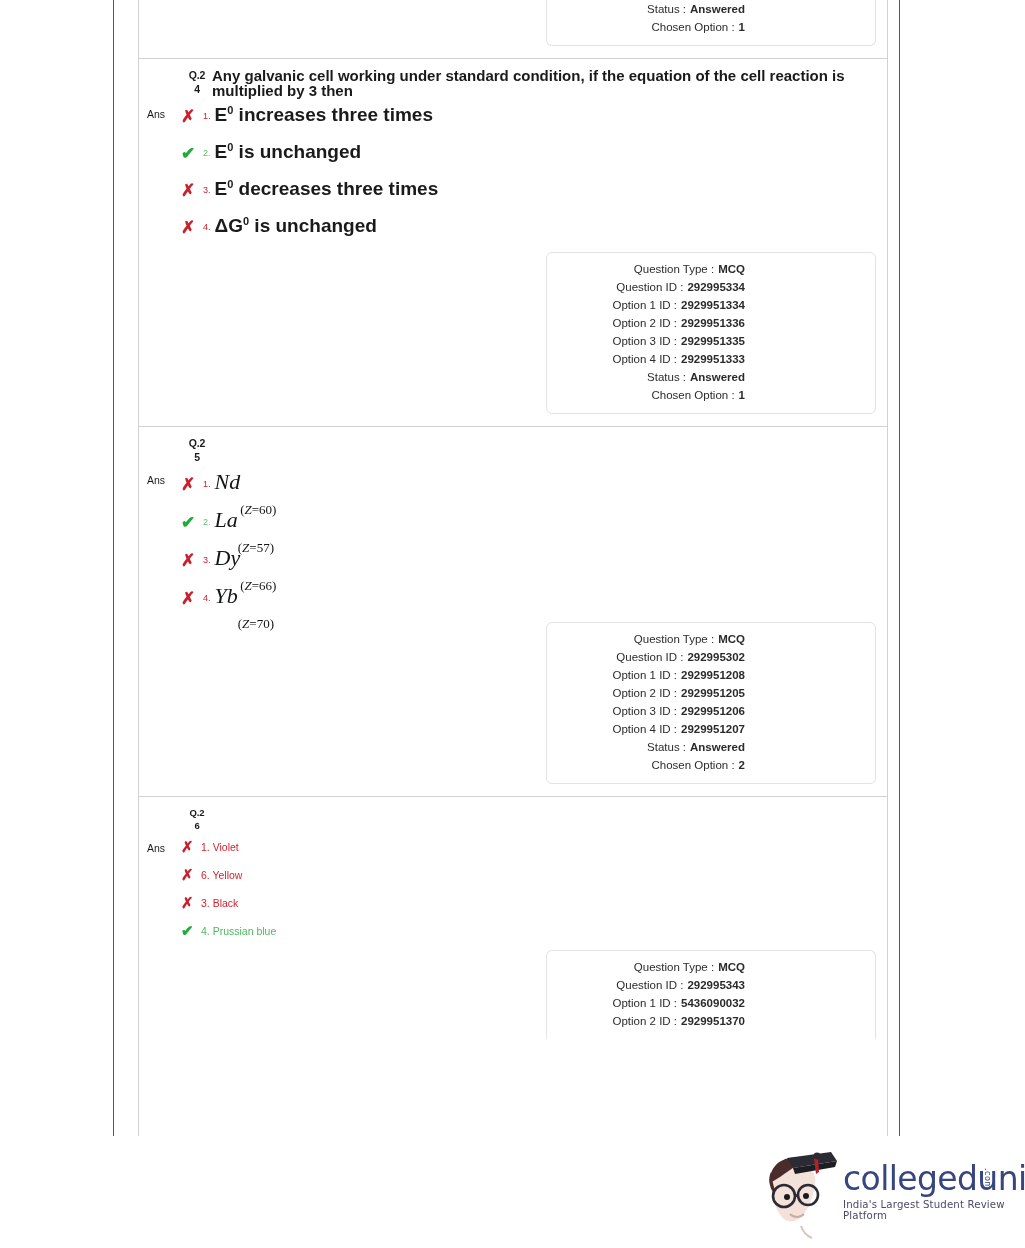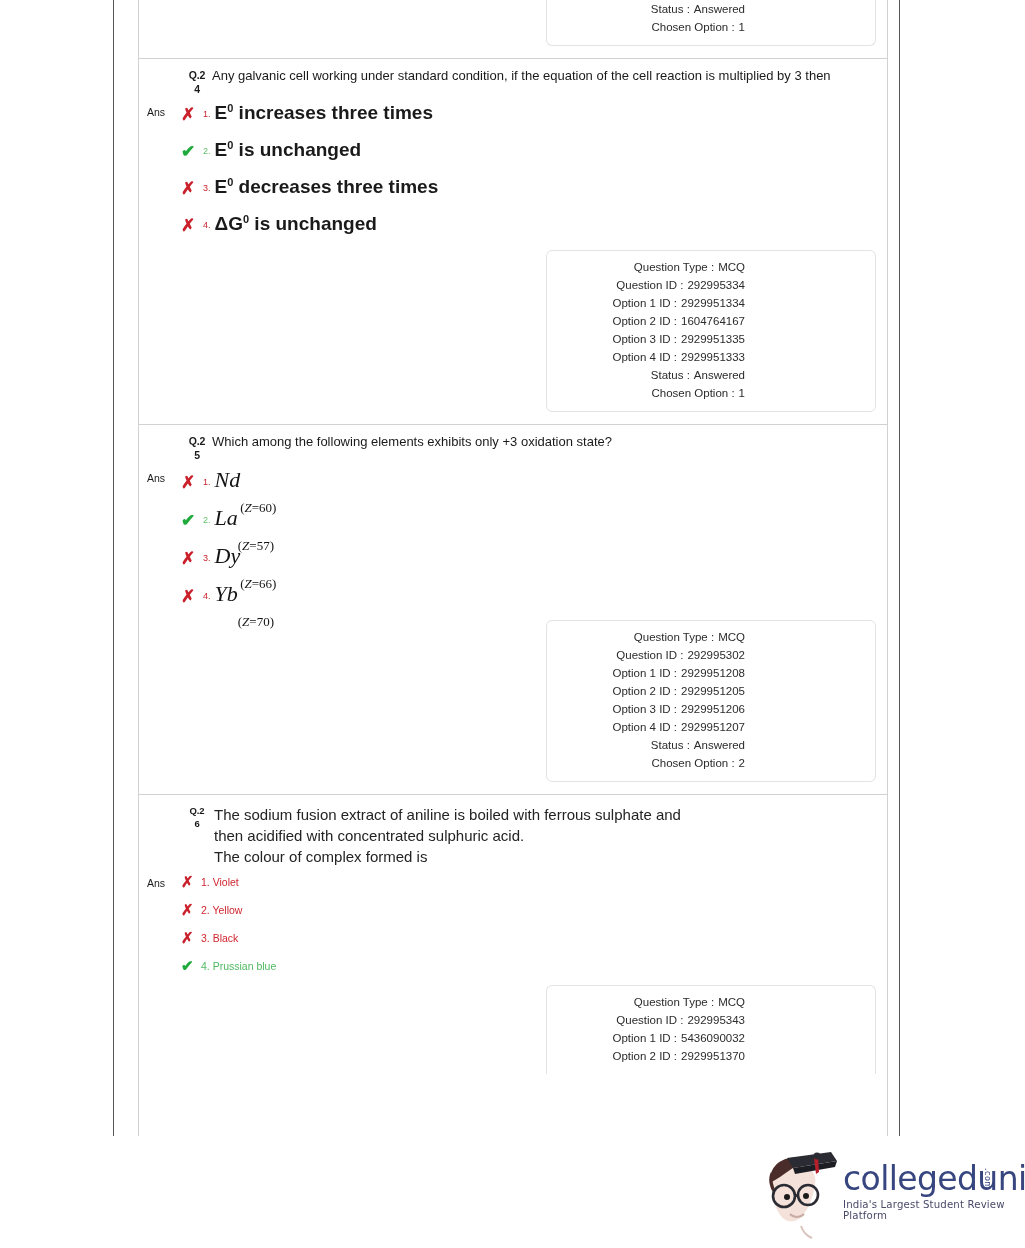--- a/index.html
+++ b/index.html
@@ -65,21 +65,21 @@
     line-height: 18px;
     color: #2b2b2b;
     padding-right: 118px;
   }
   .meta-label {
     text-align: left;
     white-space: nowrap;
     font-weight: 400;
   }
   .meta-value {
-    font-weight: 400;
+    font-weight: 700;
     white-space: nowrap;
     margin-left: 4px;
   }
 
   
   .qsep {
     border-top: 1px solid #d2d2d2;
   }
   .qblock {
     position: relative;
@@ -96,22 +96,22 @@
     text-align: center;
     font-size: 10.5px;
     font-weight: 700;
     line-height: 14px;
     color: #1a1a1a;
     letter-spacing: -0.1px;
     margin-left: 37px;
   }
   .qnum .n2 { display: block; }
   .qtext {
-    font-size: 13px;
-    font-weight: 400;
+    font-size: 15px;
+    font-weight: 700;
     line-height: 15px;
     color: #1a1a1a;
     padding-left: 2px;
   }
 
   
   .qnum.small-lbl {
     font-size: 9.5px;
     line-height: 13px;
     font-weight: 700;
@@ -330,21 +330,21 @@
               <div class="meta-row">
                 <span class="meta-label">Question ID :</span>
                 <span class="meta-value">292995334</span>
               </div>
               <div class="meta-row">
                 <span class="meta-label">Option 1 ID :</span>
                 <span class="meta-value">2929951334</span>
               </div>
               <div class="meta-row">
                 <span class="meta-label">Option 2 ID :</span>
-                <span class="meta-value">1604764167</span>
+                <span class="meta-value">2929951336</span>
               </div>
               <div class="meta-row">
                 <span class="meta-label">Option 3 ID :</span>
                 <span class="meta-value">2929951335</span>
               </div>
               <div class="meta-row">
                 <span class="meta-label">Option 4 ID :</span>
                 <span class="meta-value">2929951333</span>
               </div>
               <div class="meta-row">
@@ -354,21 +354,20 @@
               <div class="meta-row">
                 <span class="meta-label">Chosen Option :</span>
                 <span class="meta-value">1</span>
               </div>
             </div>
           </div>
         </div>
         <div class="qblock qsep">
           <div class="qhead">
             <div class="qnum"><span>Q.2</span><span class="n2">5</span></div>
-            <div class="qtext">Which among the following elements exhibits only +3 oxidation state?</div>
           </div>
           <div class="ansrow">
             <div class="anslabel">Ans</div>
             <div class="options opts-serif">
               <div class="opt">
                 <span class="mark wrong">✗</span>
                 <span class="optnum wrong">1.</span>
                 <span class="opttext">Nd<span class="sub">(<span class="zi">Z</span>=60)</span></span>
               </div>
               <div class="opt">
@@ -421,32 +420,31 @@
               <div class="meta-row">
                 <span class="meta-label">Chosen Option :</span>
                 <span class="meta-value">2</span>
               </div>
             </div>
           </div>
         </div>
         <div class="qblock qsep">
           <div class="qhead">
             <div class="qnum small-lbl"><span>Q.2</span><span class="n2">6</span></div>
-            <div class="qtext big">The sodium fusion extract of aniline is boiled with ferrous sulphate and<br>then acidified with concentrated sulphuric acid.<br>The colour of complex formed is</div>
           </div>
           <div class="ansrow">
             <div class="anslabel">Ans</div>
             <div class="options opts-small">
               <div class="opt">
                 <span class="mark wrong">✗</span>
                 <span class="opttext wrong">1. Violet</span>
               </div>
               <div class="opt">
                 <span class="mark wrong">✗</span>
-                <span class="opttext wrong">2. Yellow</span>
+                <span class="opttext wrong">6. Yellow</span>
               </div>
               <div class="opt">
                 <span class="mark wrong">✗</span>
                 <span class="opttext wrong">3. Black</span>
               </div>
               <div class="opt">
                 <span class="mark right">✔</span>
                 <span class="opttext right">4. Prussian blue</span>
               </div>
             </div>

